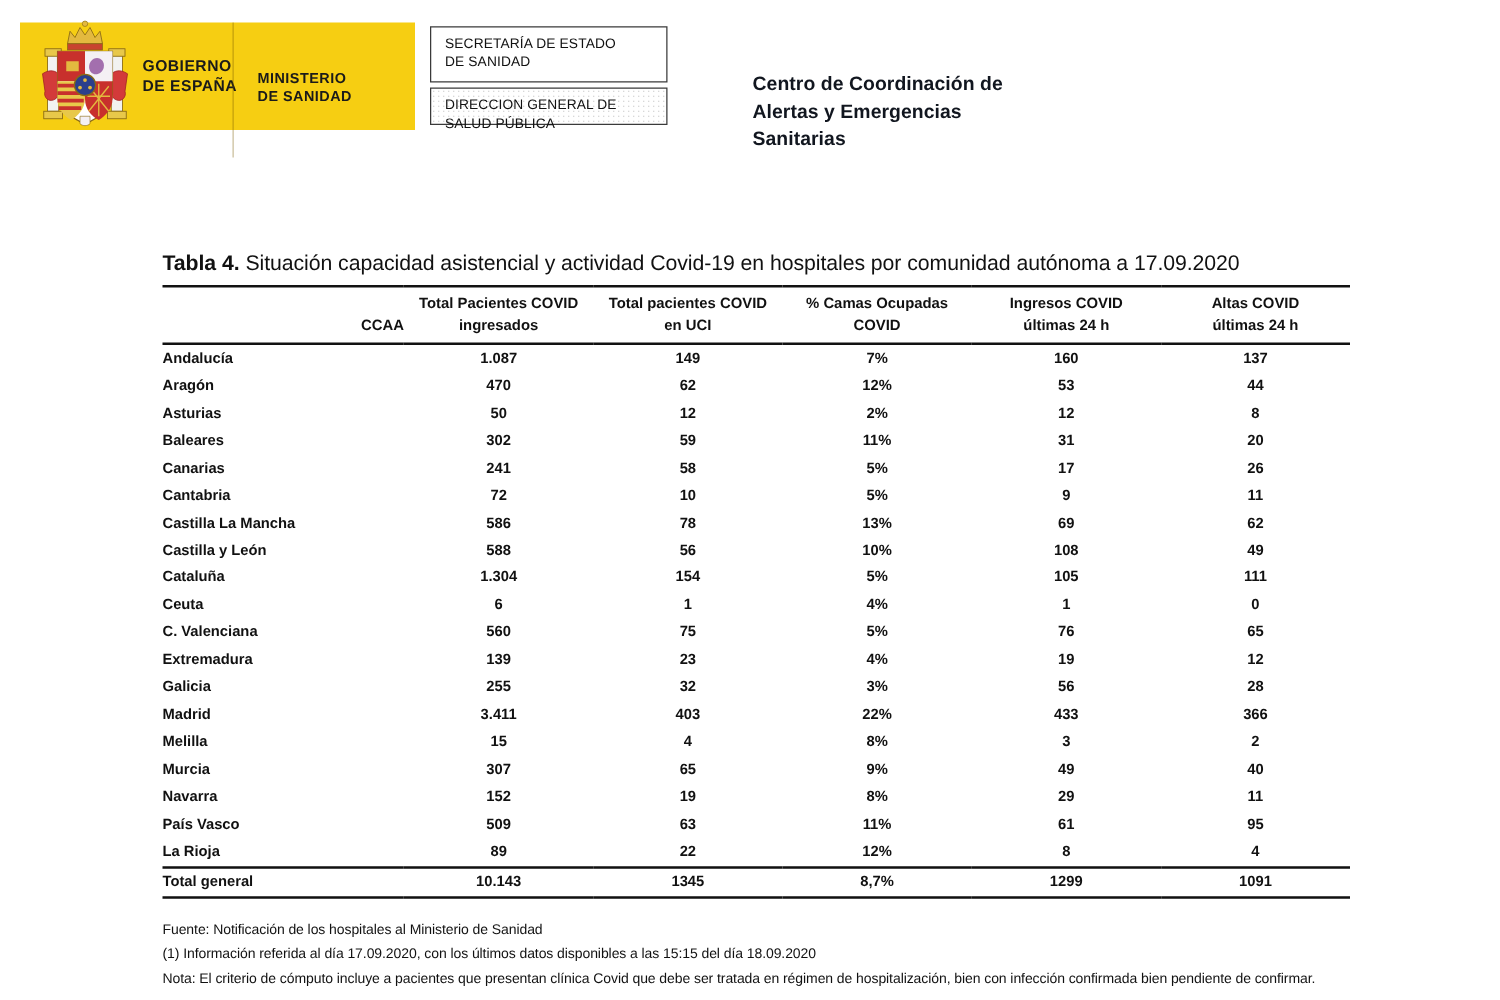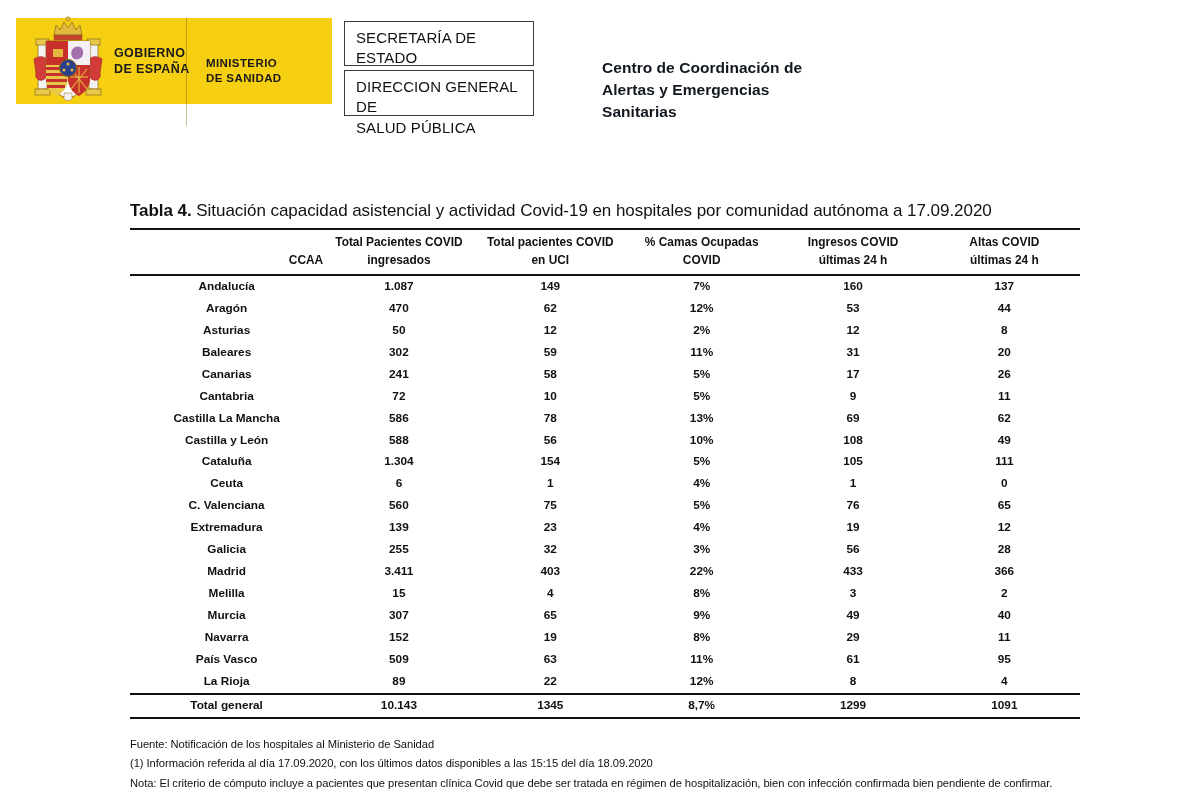--- a/index.html
+++ b/index.html
@@ -63,33 +63,33 @@
     letter-spacing: 0.4px;
     line-height: 1.32;
     color: #1a1a1a;
   }
 
   .org-box {
     position: absolute;
     box-sizing: border-box;
     border: 1.2px solid #3a3a3a;
     padding: 6px 9px 5px 11px;
-    font-size: 15px;
+    font-size: 11px;
     letter-spacing: 0.1px;
     line-height: 1.36;
     color: #111;
   }
   #box-secretaria {
     left: 344px; top: 21px;
     width: 190px; height: 45px;
     background: #ffffff;
   }
   #box-direccion {
     left: 344px; top: 70px;
-    width: 190px; height: 46px;
+    width: 190px; height: 30px;
     background:
       radial-gradient(#b9b9b9 0.6px, transparent 0.7px) 0 0/4px 4px,
       #ffffff;
   }
   .org-box span { background: transparent; }
 
   #ccaes-title {
     position: absolute;
     left: 602px; top: 57px;
     font-size: 15.5px;
@@ -139,21 +139,21 @@
   }
   th.col-num { text-align: center; width: 152px; }
 
   table#data-table tbody td {
     padding: 3.2px 0 3.2px 0;
     line-height: 1.32;
     font-weight: bold;
     font-size: 11.8px;
   }
   td.cell-name {
-    text-align: center;
+    text-align: left;
     padding-left: 4px;
   }
   td.cell-num { text-align: center; font-weight: normal; }
 
   tbody tr.total-row td {
     font-weight: bold;
     border-top: 2.2px solid #111;
     border-bottom: 2.6px solid #111;
     padding: 4px 0 4px 0;
   }

